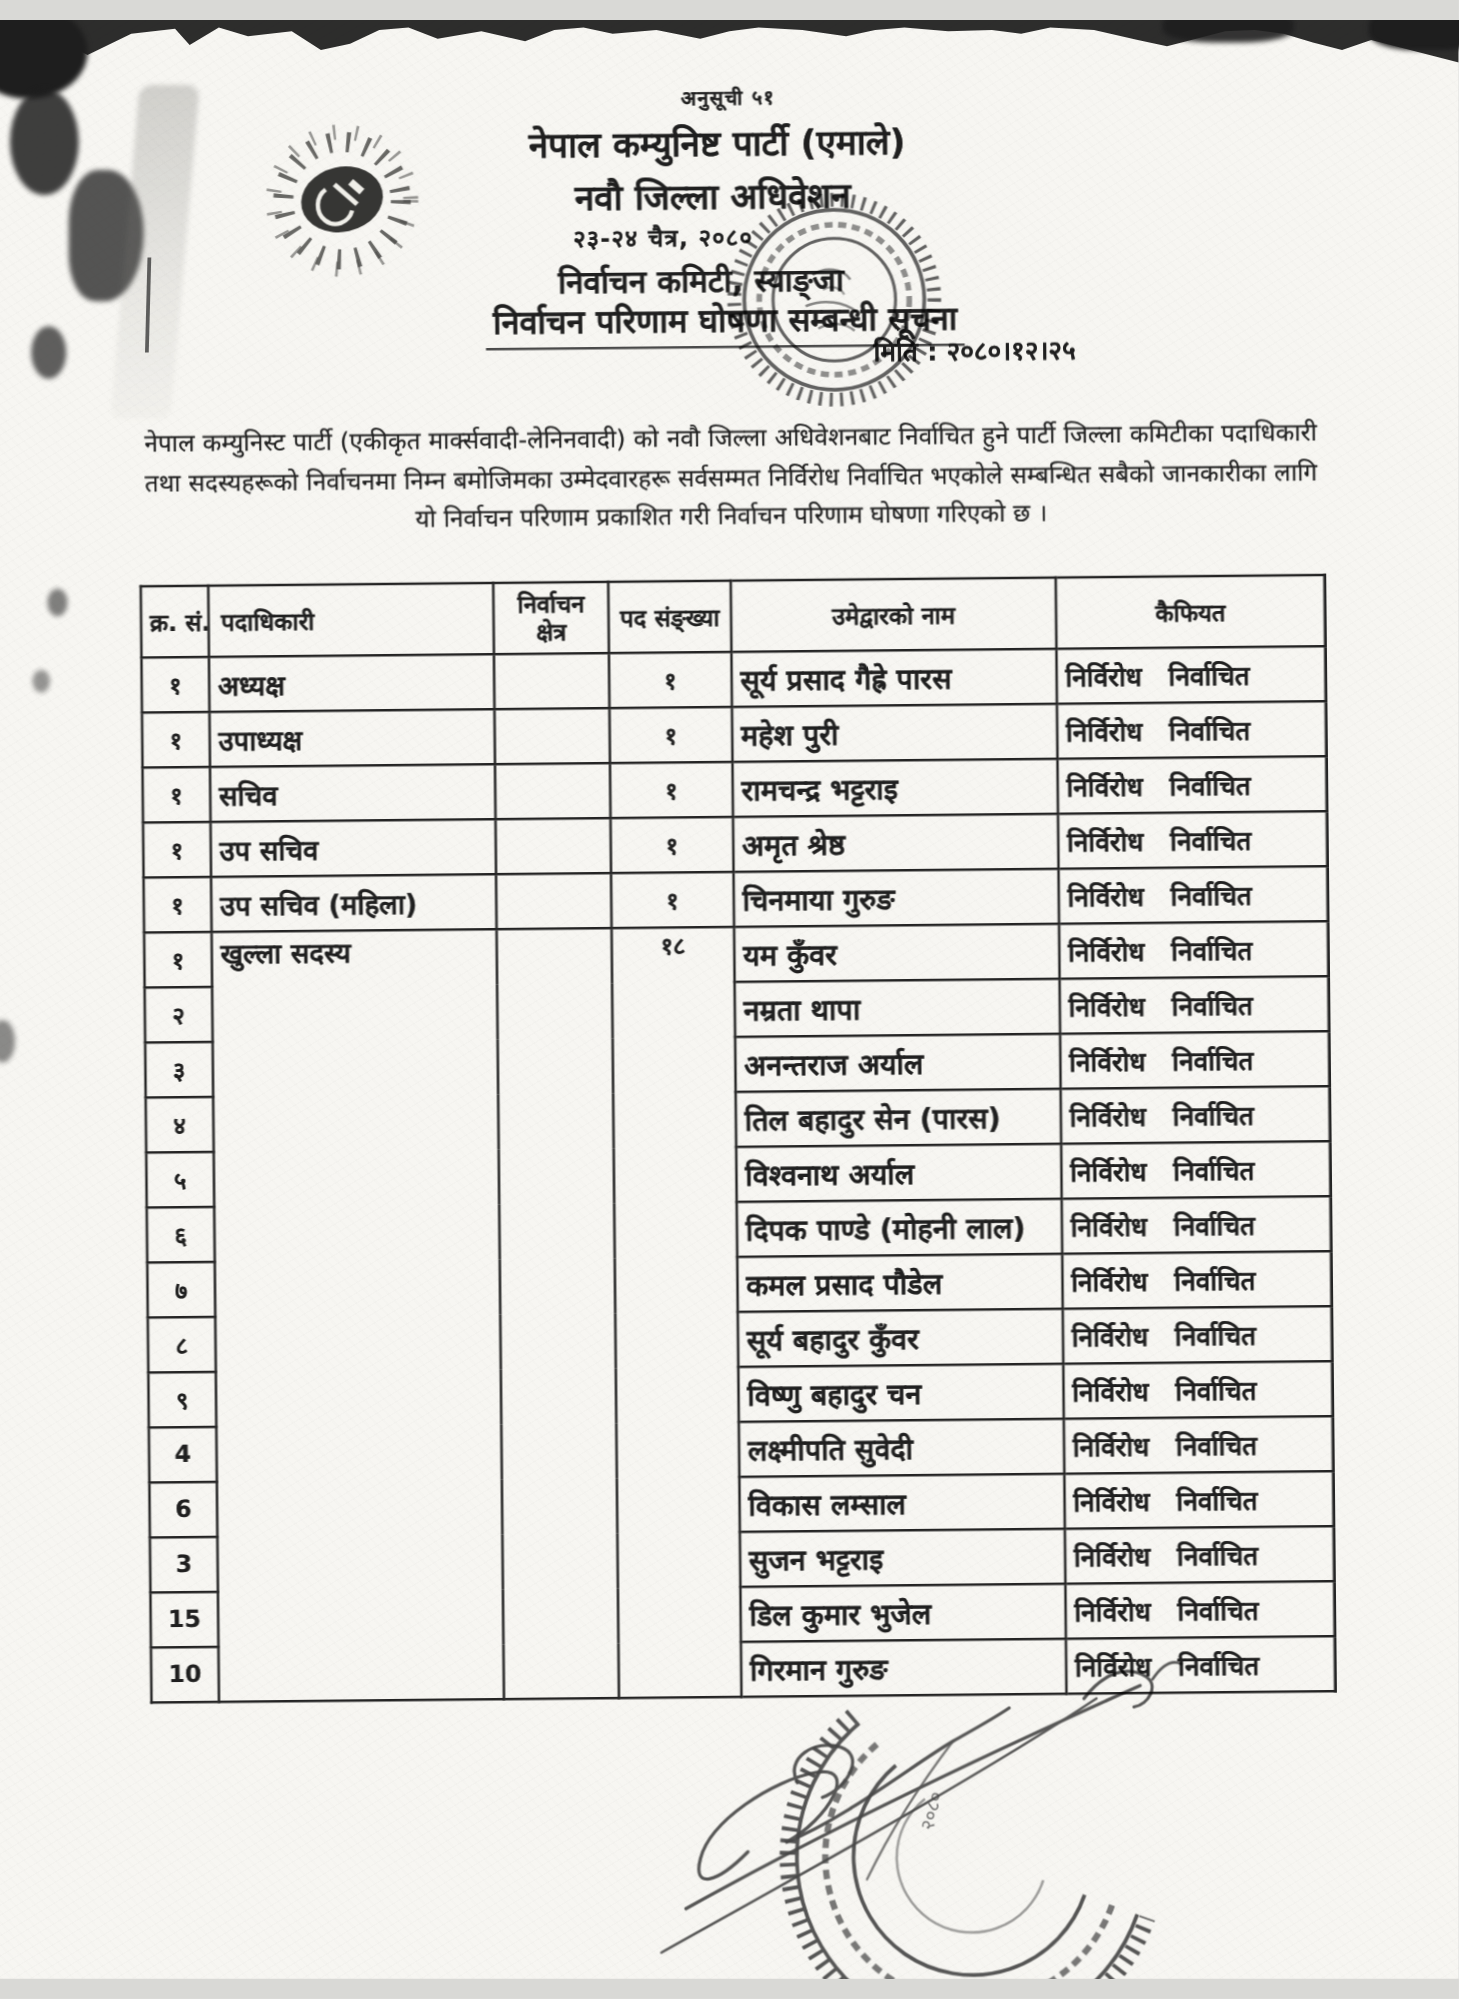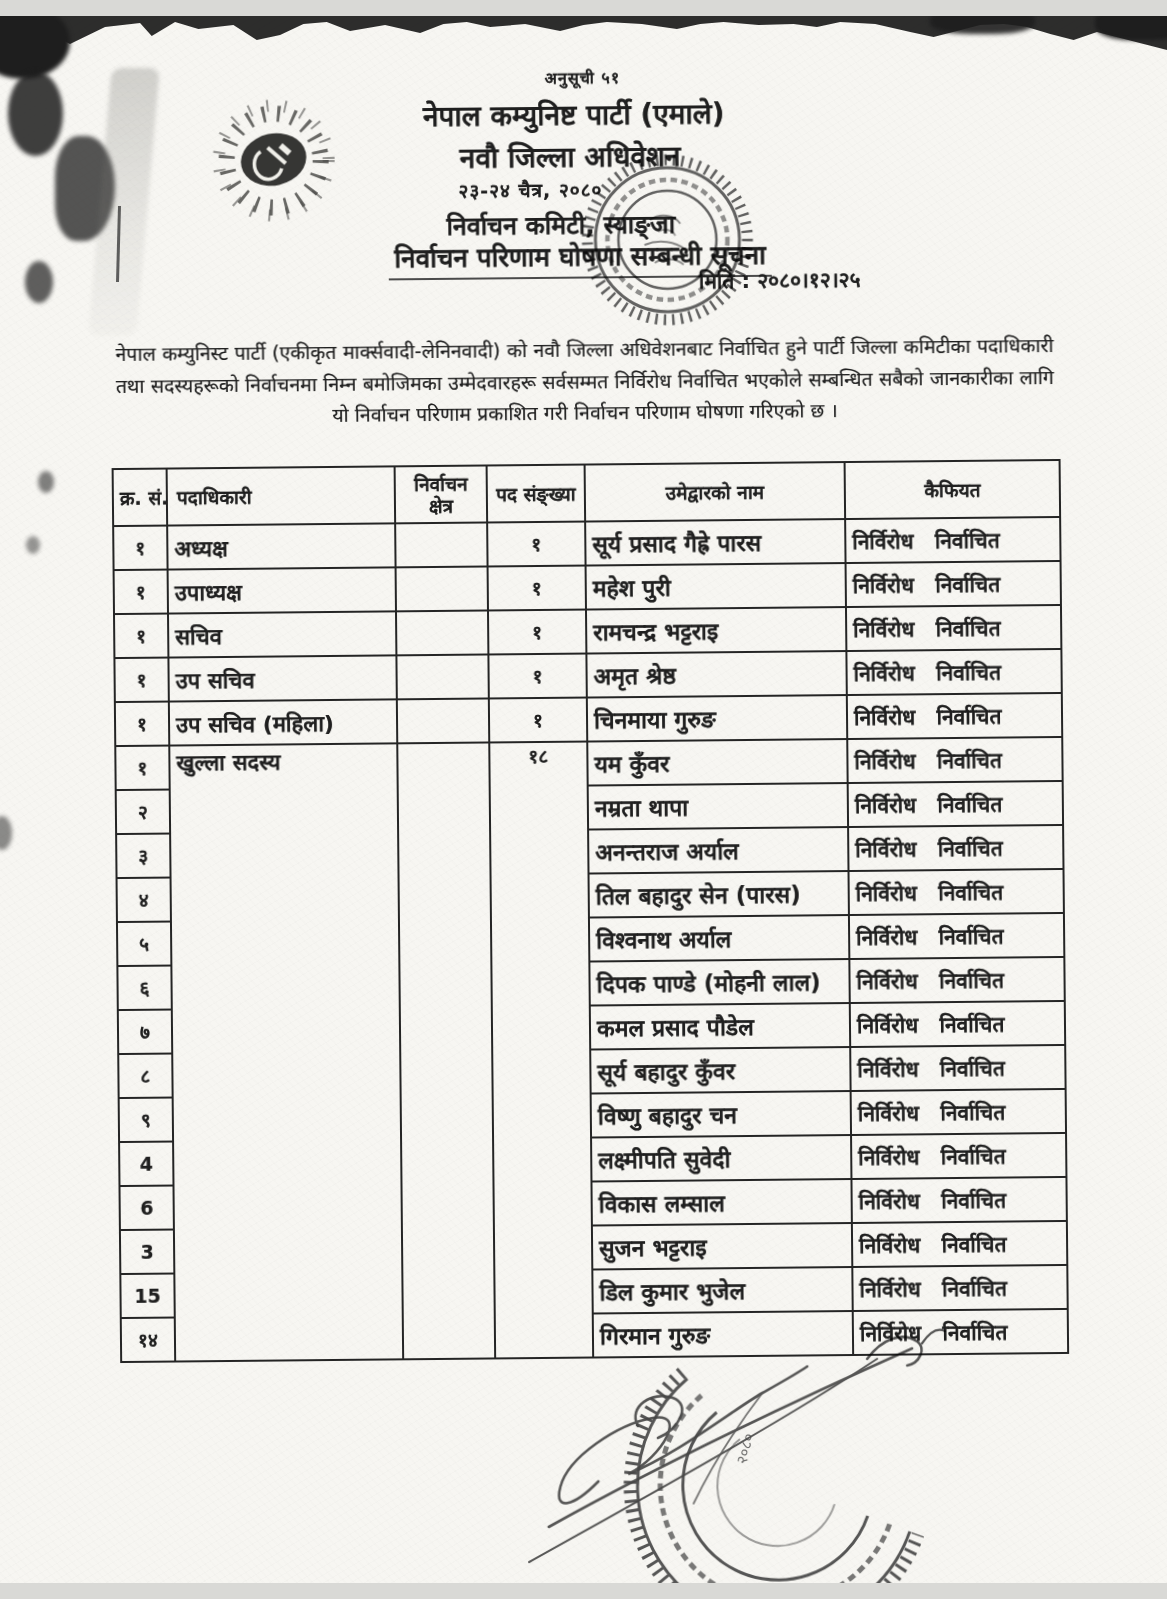--- a/index.html
+++ b/index.html
@@ -231,21 +231,21 @@
         <td class="sn">3</td>
         <td class="cand">सुजन भट्टराइ</td>
         <td class="rem">निर्विरोध निर्वाचित</td>
       </tr>
       <tr class="row">
         <td class="sn">15</td>
         <td class="cand">डिल कुमार भुजेल</td>
         <td class="rem">निर्विरोध निर्वाचित</td>
       </tr>
       <tr class="row">
-        <td class="sn">१४</td>
+        <td class="sn">10</td>
         <td class="cand">गिरमान गुरुङ</td>
         <td class="rem">निर्विरोध निर्वाचित</td>
       </tr>
     </tbody>
       </table>
 
     <svg class="seal" style="left:470px;top:1290px;opacity:.88" width="600" height="309" viewBox="0 0 600 309">
       <g stroke="#3e3e3e" fill="none">
         <path d="M205,67 A148,148 0 1 0 439,231" stroke-width="13" stroke-dasharray="3 6.5"></path>
         <path d="M210,73 A140,140 0 1 0 431,228" stroke-width="3"></path>

